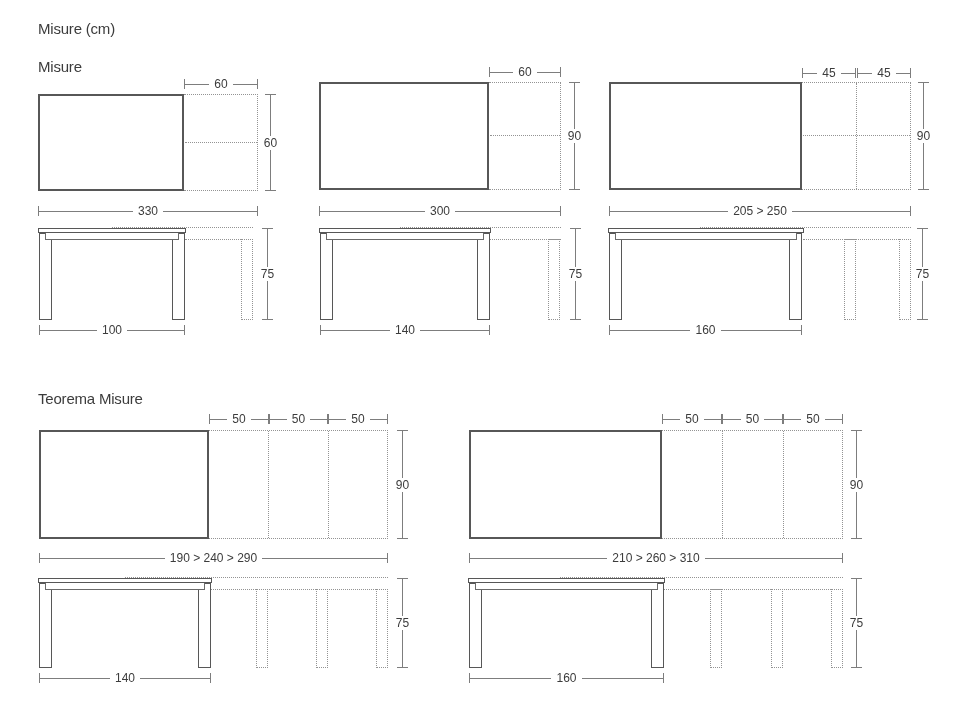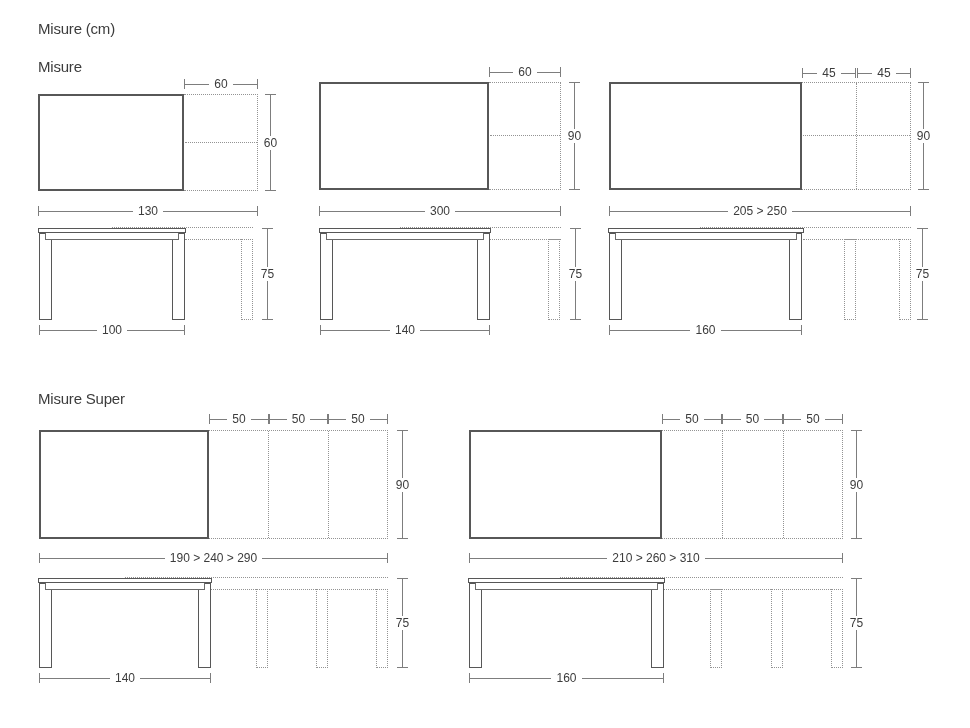--- a/index.html
+++ b/index.html
@@ -29,40 +29,40 @@
   .dim-label{font-size:12px;line-height:10px;color:#3c3c3c;white-space:nowrap;padding:0 5px;}
   .dim-v .dim-label{padding:2px 0;}
 </style>
 </head>
 <body>
 
 <div class="canvas">
 
   <div class="lbl" style="left:38px;top:20px;">Misure (cm)</div>
   <div class="lbl" style="left:38px;top:58px;">Misure</div>
-  <div class="lbl" style="left:38px;top:390px;">Misure Super</div>
+  <div class="lbl" style="left:38px;top:390px;">Teorema Misure</div>
 
   <div>
 
     <div class="solid-rect" style="left:38px;top:94px;width:146px;height:97px;"></div>
     <div class="dash-rect" style="left:184px;top:94px;width:74px;height:97px;"></div>
     <div class="dash-h" style="left:185px;top:142px;width:72px;"></div>
     <div class="dim-h" style="left:184px;top:79px;width:74px;">
         <i class="dl"></i>
         <span class="dim-label">60</span>
         <i class="dl"></i>
       </div>
     <div class="dim-v" style="left:265px;top:94px;height:97px;">
         <i class="dv"></i>
         <span class="dim-label">60</span>
         <i class="dv"></i>
       </div>
     <div class="dim-h" style="left:38px;top:206px;width:220px;">
         <i class="dl"></i>
-        <span class="dim-label">130</span>
+        <span class="dim-label">330</span>
         <i class="dl"></i>
       </div>
 
     <div class="dash-h" style="left:112px;top:227px;width:141px;"></div>
     <div class="ttop" style="left:38px;top:228px;width:148px;"></div>
     <div class="leg" style="left:39px;top:233px;height:87px;"></div>
     <div class="leg" style="left:172px;top:233px;height:87px;"></div>
     <div class="apron" style="left:45px;top:233px;width:134px;"></div>
     <div class="dash-h" style="left:185px;top:239px;width:68px;"></div>
     <div class="dleg" style="left:241px;top:239px;height:81px;"></div>

